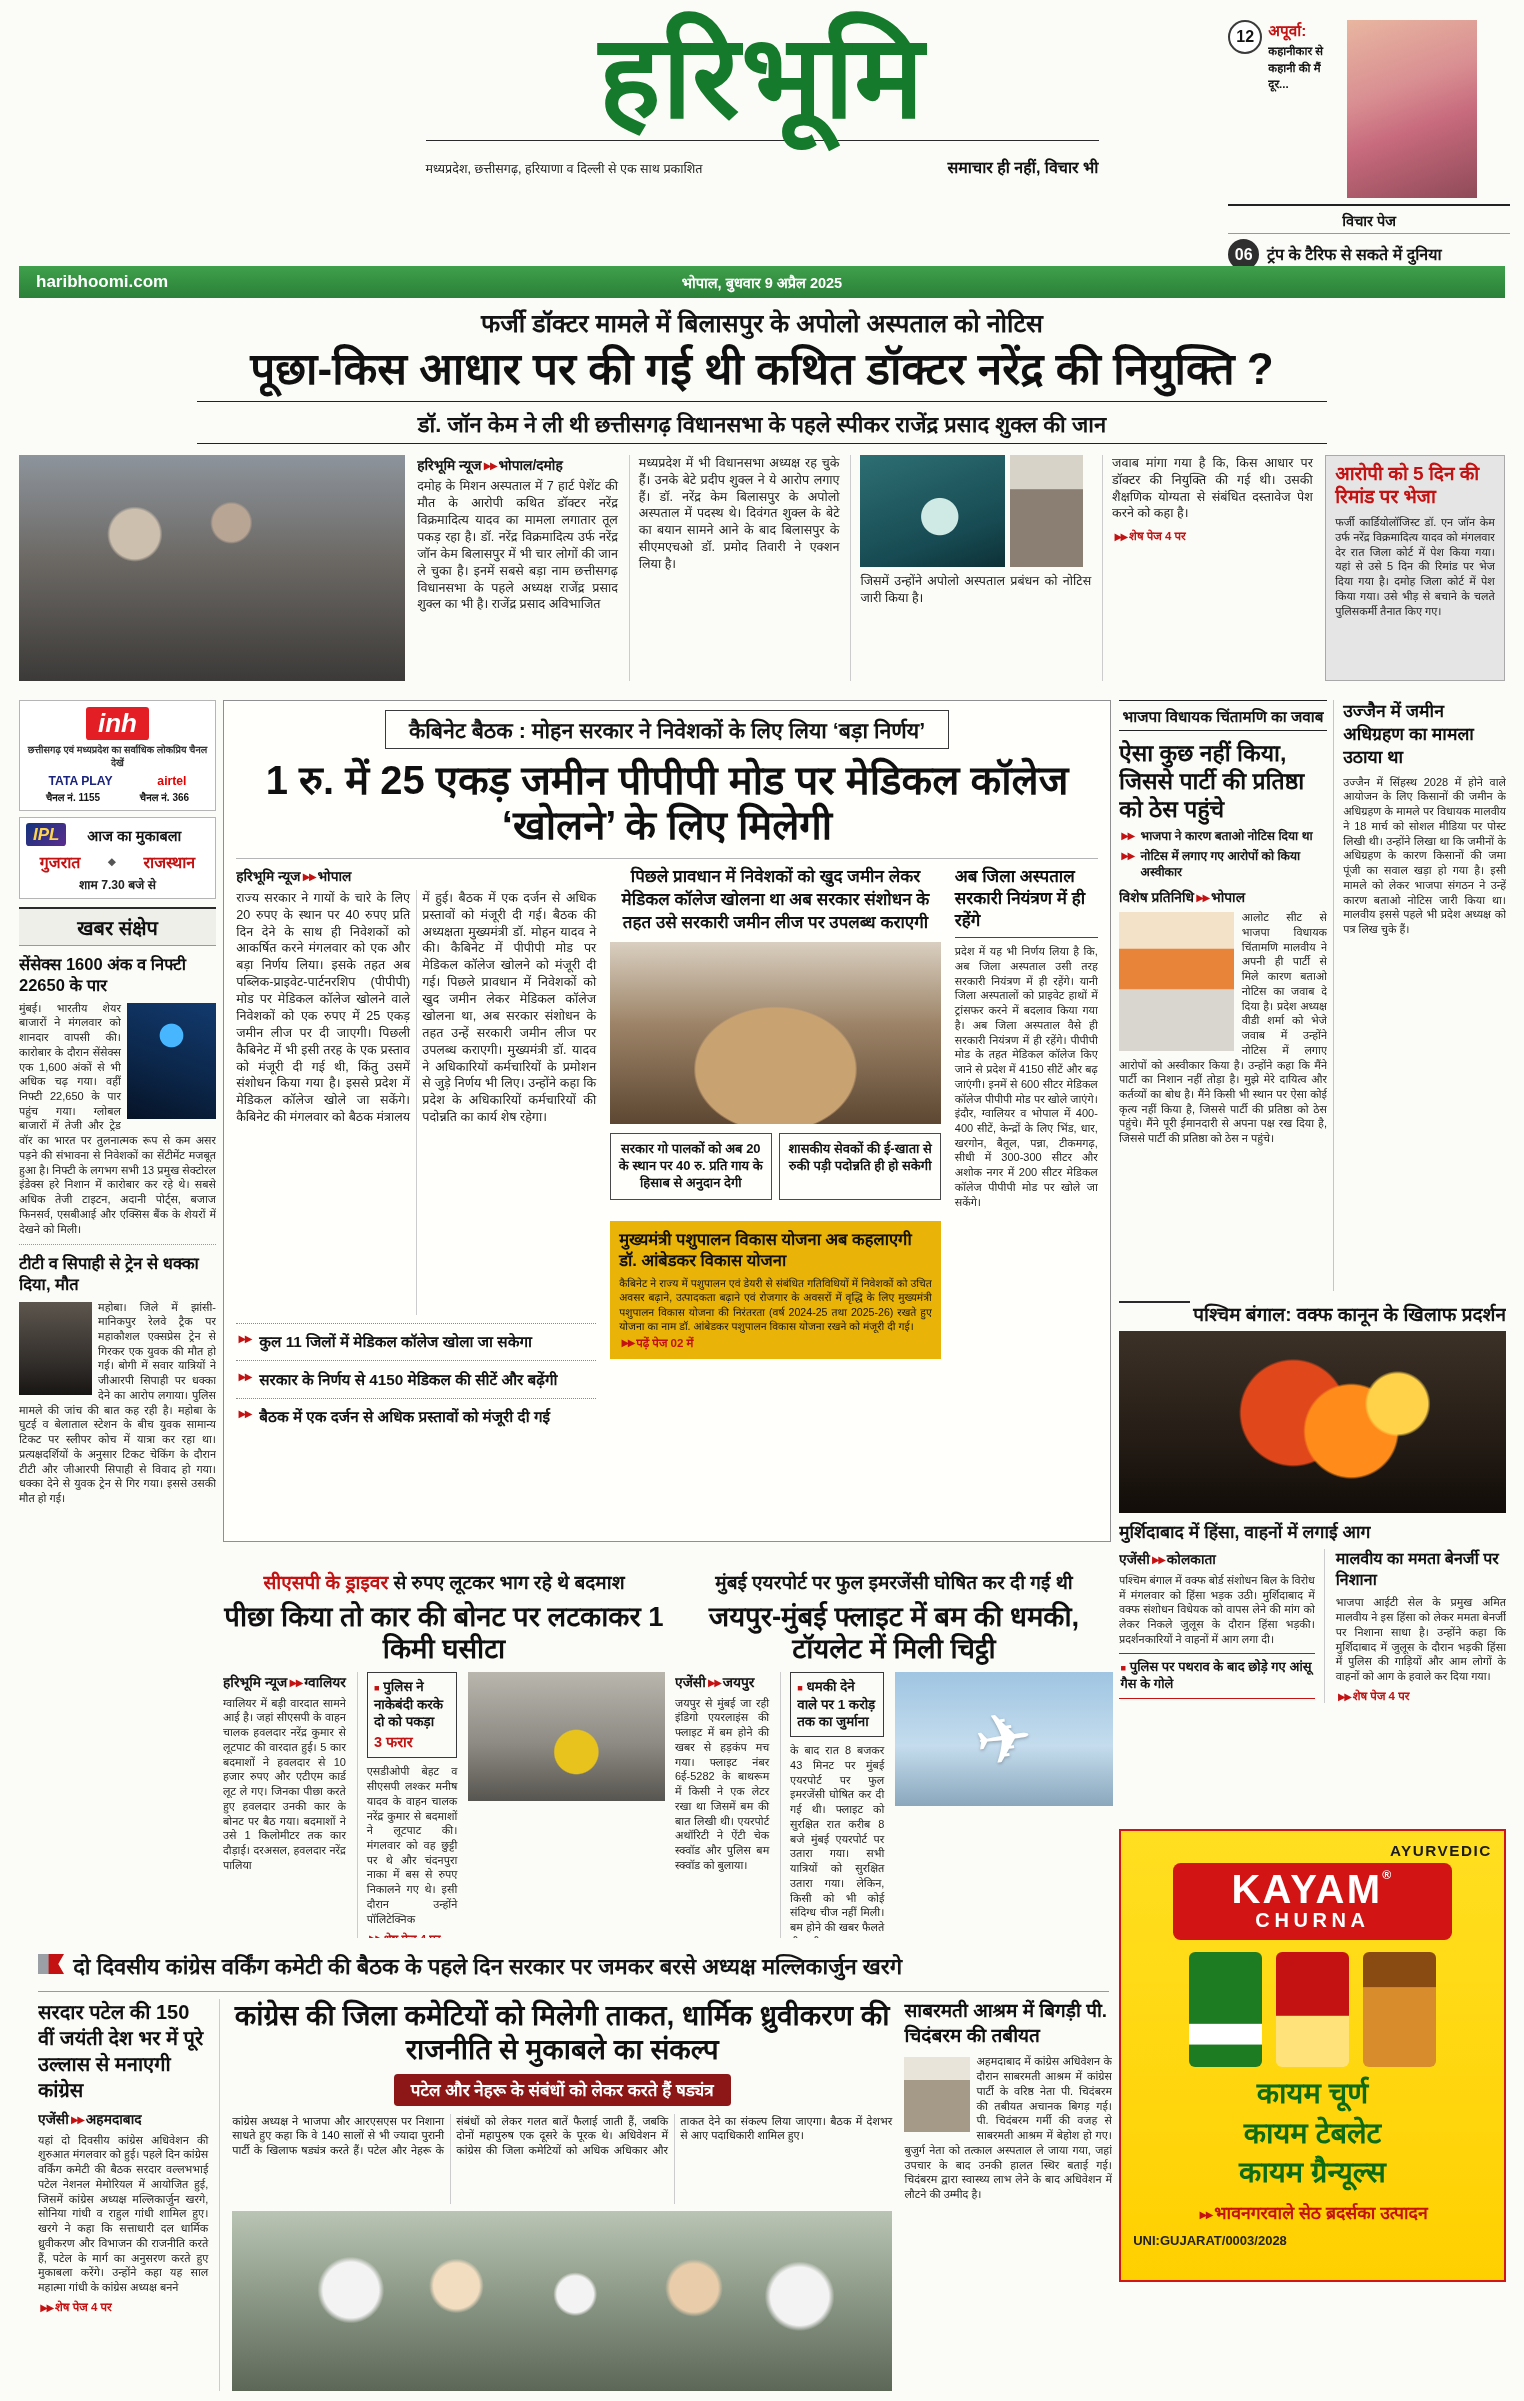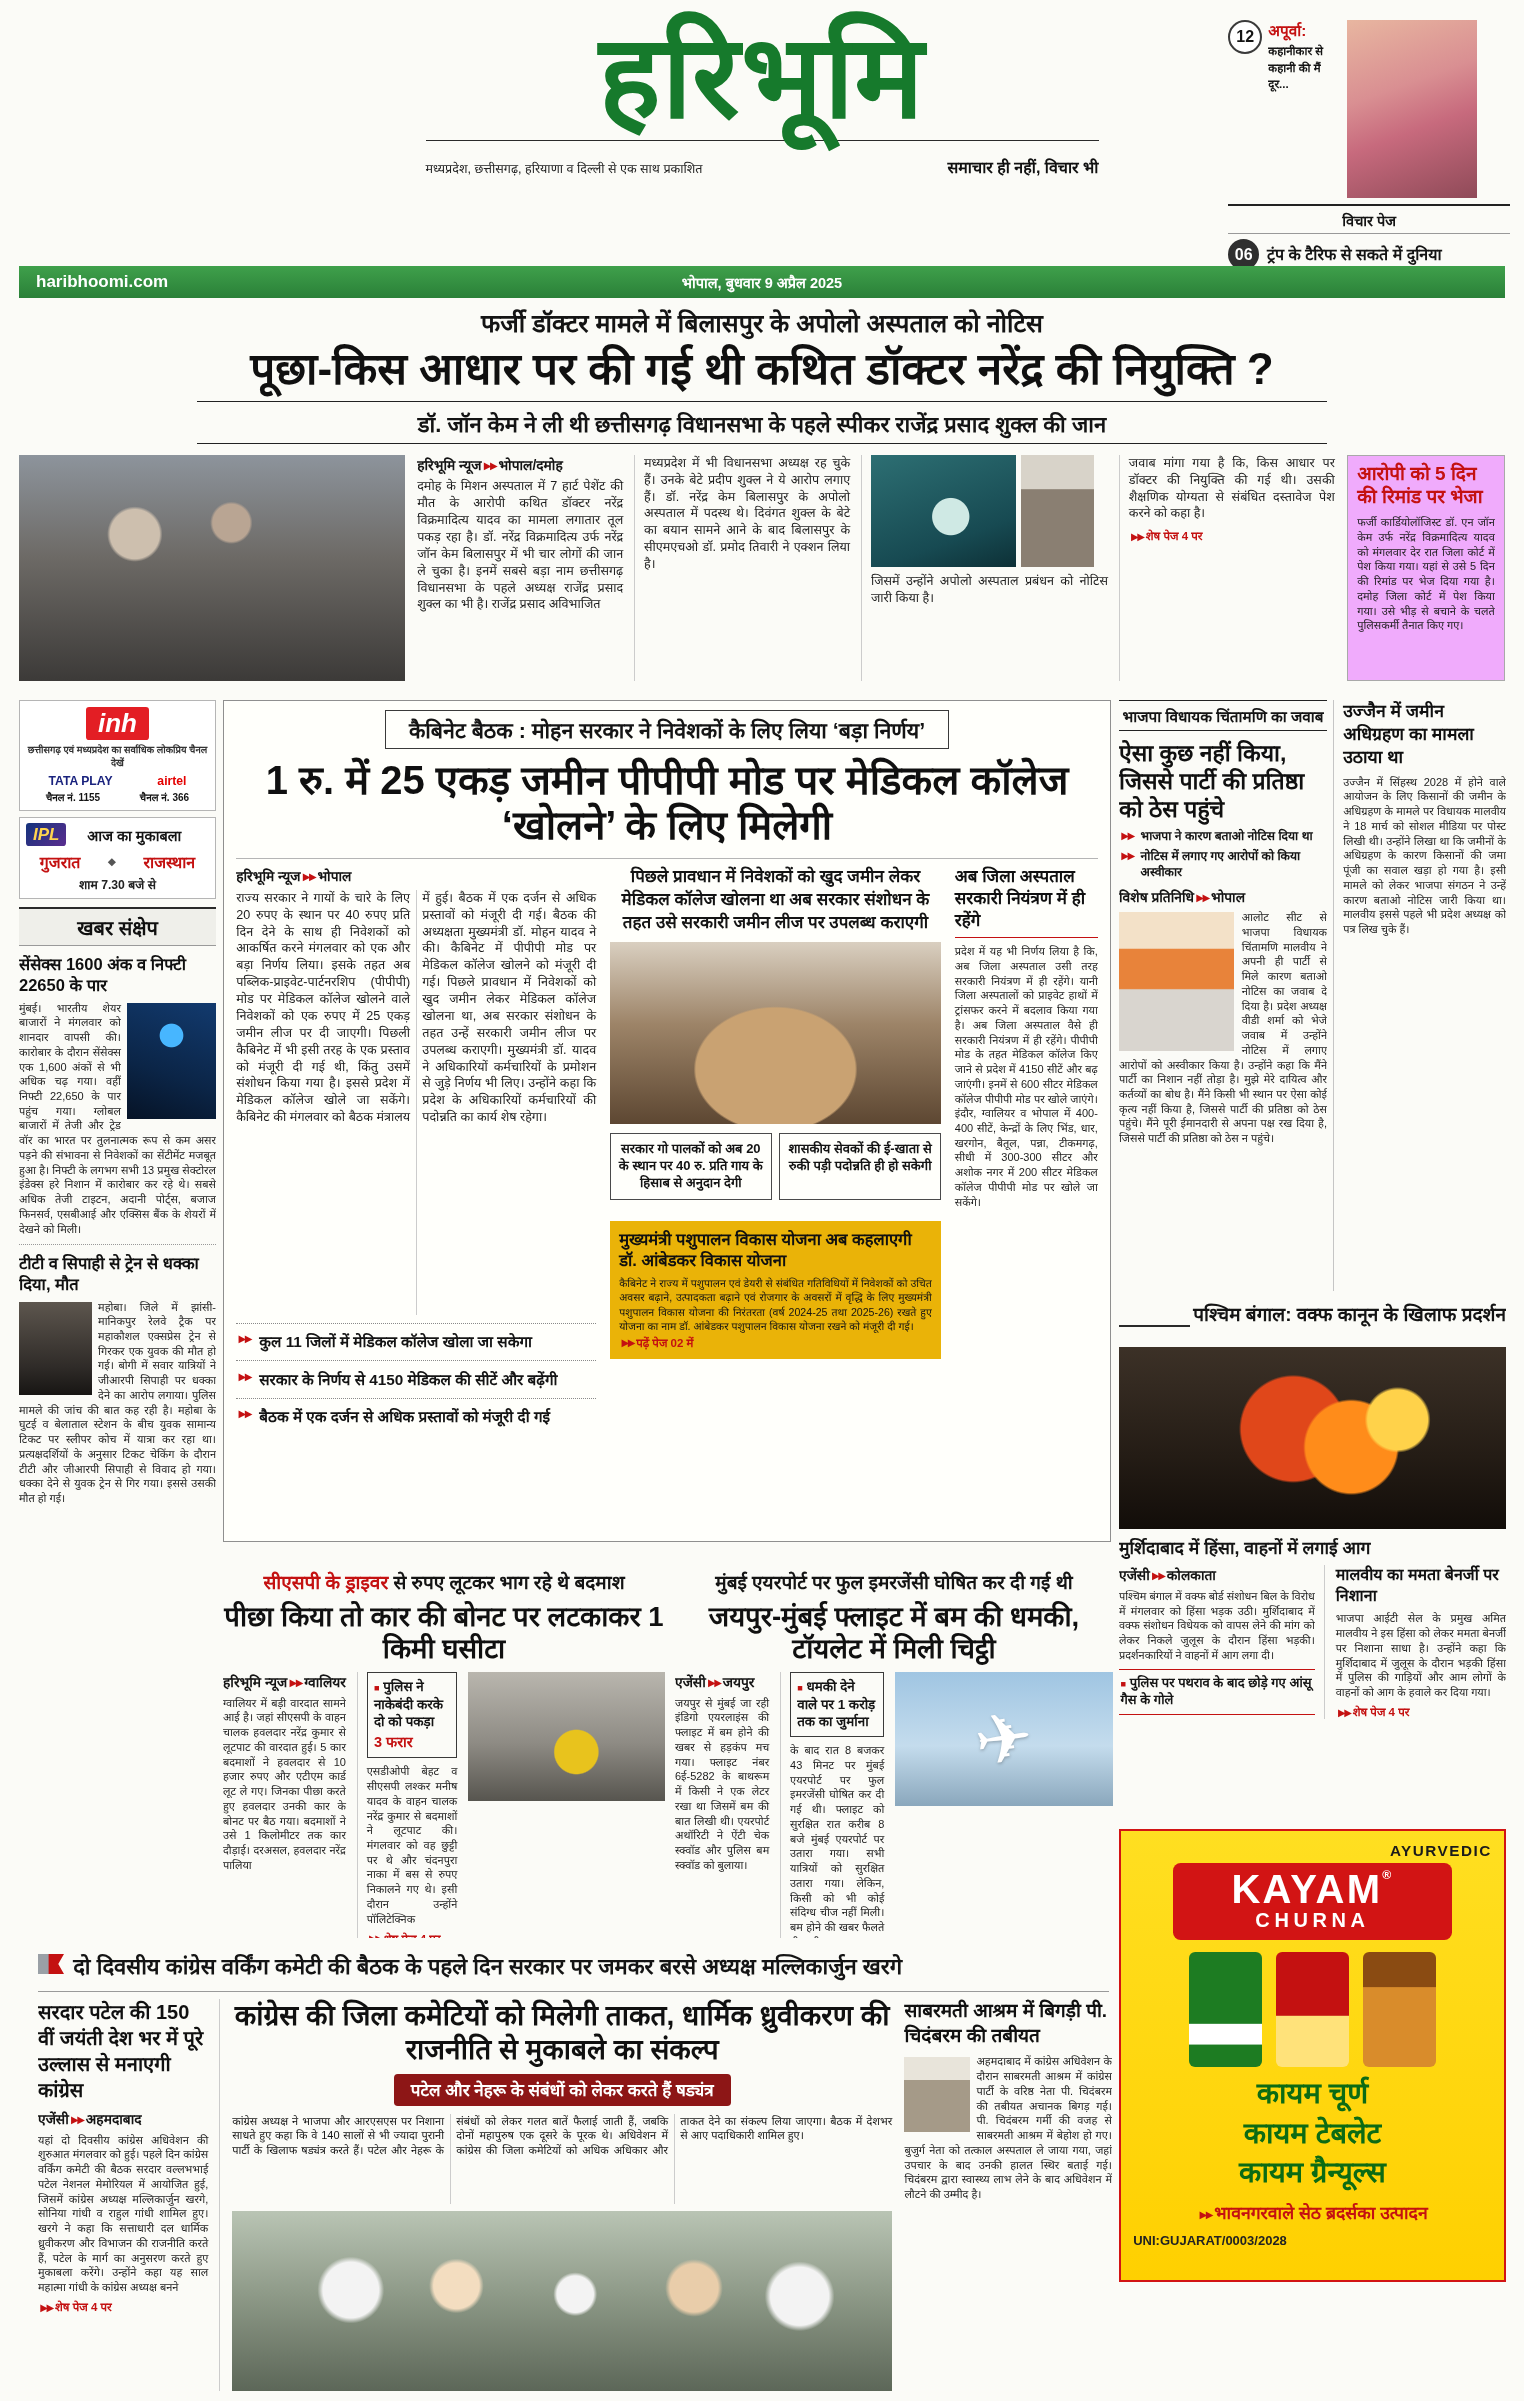--- a/index.html
+++ b/index.html
@@ -41,21 +41,21 @@
 .lead-photo{width:386px;flex:none;height:100%;background:
  radial-gradient(circle at 30% 35%,#cdbfae 0 8%,transparent 9%),
  radial-gradient(circle at 55% 30%,#b9a593 0 7%,transparent 8%),
  linear-gradient(180deg,#8d949c 0%,#6d6a66 45%,#3c3a38 100%)}
 .lead-cols{flex:1;display:flex;gap:10.7px}
 .lead-col{flex:1;border-left:0.8px solid #ccc;padding-left:9.2px}
 .lead-col:first-child{border-left:none;padding-left:0}
 .lead-photos{display:flex;gap:4.6px;margin-bottom:6.1px}
 .ph-surgery{width:145px;height:112px;background:radial-gradient(circle at 55% 55%,#cfe9e4 0 18%,transparent 19%),linear-gradient(160deg,#2d6f73,#174a52 70%,#0d3036)}
 .ph-portrait{width:73px;height:112px;background:linear-gradient(180deg,#d8d3c9 0 30%,#8a7f72 31% 100%)}
-.lead-sidebar{width:158px;flex:none;border:1.1px solid #a9a9a9;padding:7.7px 9.2px;background:#f0abfc}
+.lead-sidebar{width:180px;flex:none;border:1.1px solid #a9a9a9;padding:7.7px 9.2px;background:#e5e5e5}
 .lead-sidebar h3{color:#c41111;font-size:19px;line-height:1.2;margin-bottom:6.1px}
 .small{font-size:11px}
 
 .inh-ad{border:1.1px solid #b5b5b5;padding:6.1px;text-align:center;background:#fff}
 .inh-logo{display:inline-block;background:#e31e24;color:#fff;font-weight:800;font-style:italic;font-size:26px;padding:0.8px 12.2px;border-radius:3.1px}
 .inh-line{font-size:9.6px;margin-top:3.8px;font-weight:bold;color:#333}
 .prov-row{display:flex;justify-content:space-around;margin-top:4.6px}
 .prov-tata{color:#1a237e;font-weight:800;font-size:12.2px}
 .prov-airtel{color:#e40000;font-weight:800;font-size:12.2px}
 .chan-row{display:flex;justify-content:space-around;font-size:10px;font-weight:bold;margin-top:1.5px}
@@ -93,21 +93,21 @@
 .cab-right{flex:1}
 .cab-right h4{font-size:17px;line-height:1.3;border-bottom:1.9px solid #c41111;padding-bottom:4.6px;margin-bottom:6.1px}
 
 .bjp-kicker{font-size:15.3px;font-weight:bold;text-align:center;border-top:1.9px solid #222;border-bottom:1.9px solid #222;padding:4.6px 1.5px}
 .bjp-headline{font-size:23px;font-weight:800;line-height:1.22;margin:7.7px 0 6.1px}
 .bjp-bullet{display:flex;gap:4.6px;font-size:12.2px;font-weight:bold;line-height:1.3;margin-bottom:3.8px}
 .ph-mla{float:left;width:115px;height:139px;margin:2.3px 7.7px 3.1px 0;background:linear-gradient(180deg,#f3e1c8 0 26%,#e8833a 27% 55%,#d9d5cf 56% 100%)}
 .ujjain{border-left:0.8px solid #c5c5c5;padding-left:9.2px}
 .ujjain h4{font-size:17.6px;line-height:1.3;margin-bottom:6.1px}
 
-.bengal-head{display:flex;align-items:flex-end;gap:3px;margin-bottom:20px}
+.bengal-head{display:flex;align-items:flex-start;gap:3px;margin-bottom:4px}
 .bengal-head .rule{flex:1;height:2.3px;background:#2a2a2a}
 .bengal-head .txt{font-size:19px;font-weight:800;white-space:nowrap}
 .ph-fire{width:100%;height:182px;background:
  radial-gradient(circle at 72% 40%,#ffd24a 0 10%,transparent 11%),
  radial-gradient(circle at 60% 55%,#ff8c1a 0 18%,transparent 19%),
  radial-gradient(circle at 45% 45%,#e0471a 0 22%,transparent 23%),
  linear-gradient(180deg,#3c3127 0%,#241c15 60%,#120d09 100%)}
 .bengal-caption{font-size:17.6px;font-weight:800;margin:6.1px 0}
 .bengal-cols{display:flex;gap:10.7px}
 .bengal-c1{flex:1.15;border-right:0.8px solid #ccc;padding-right:9.2px}

